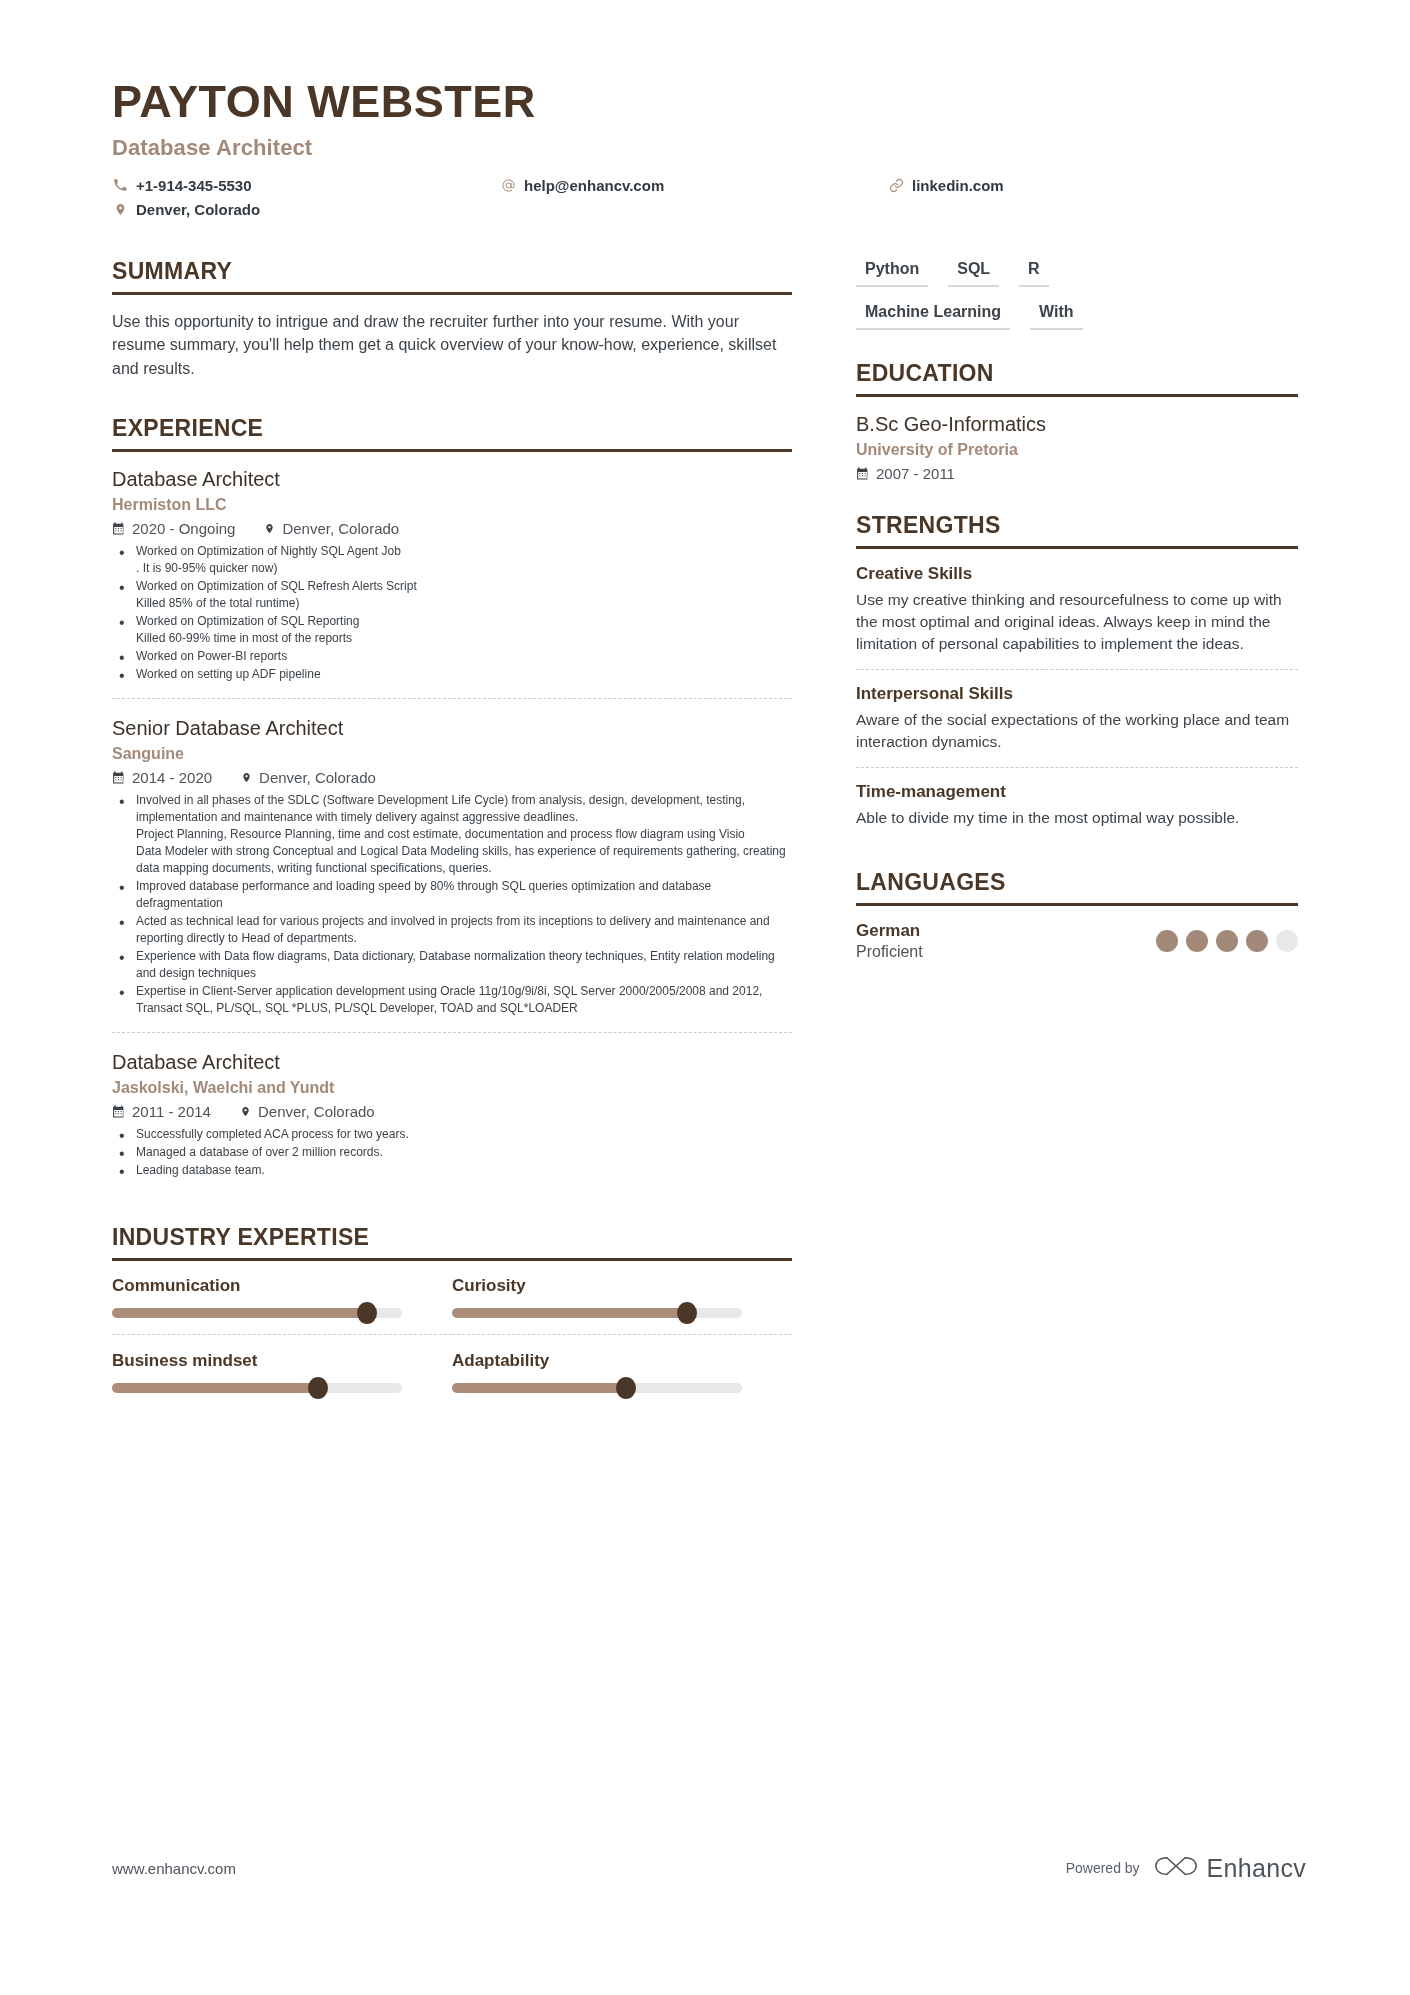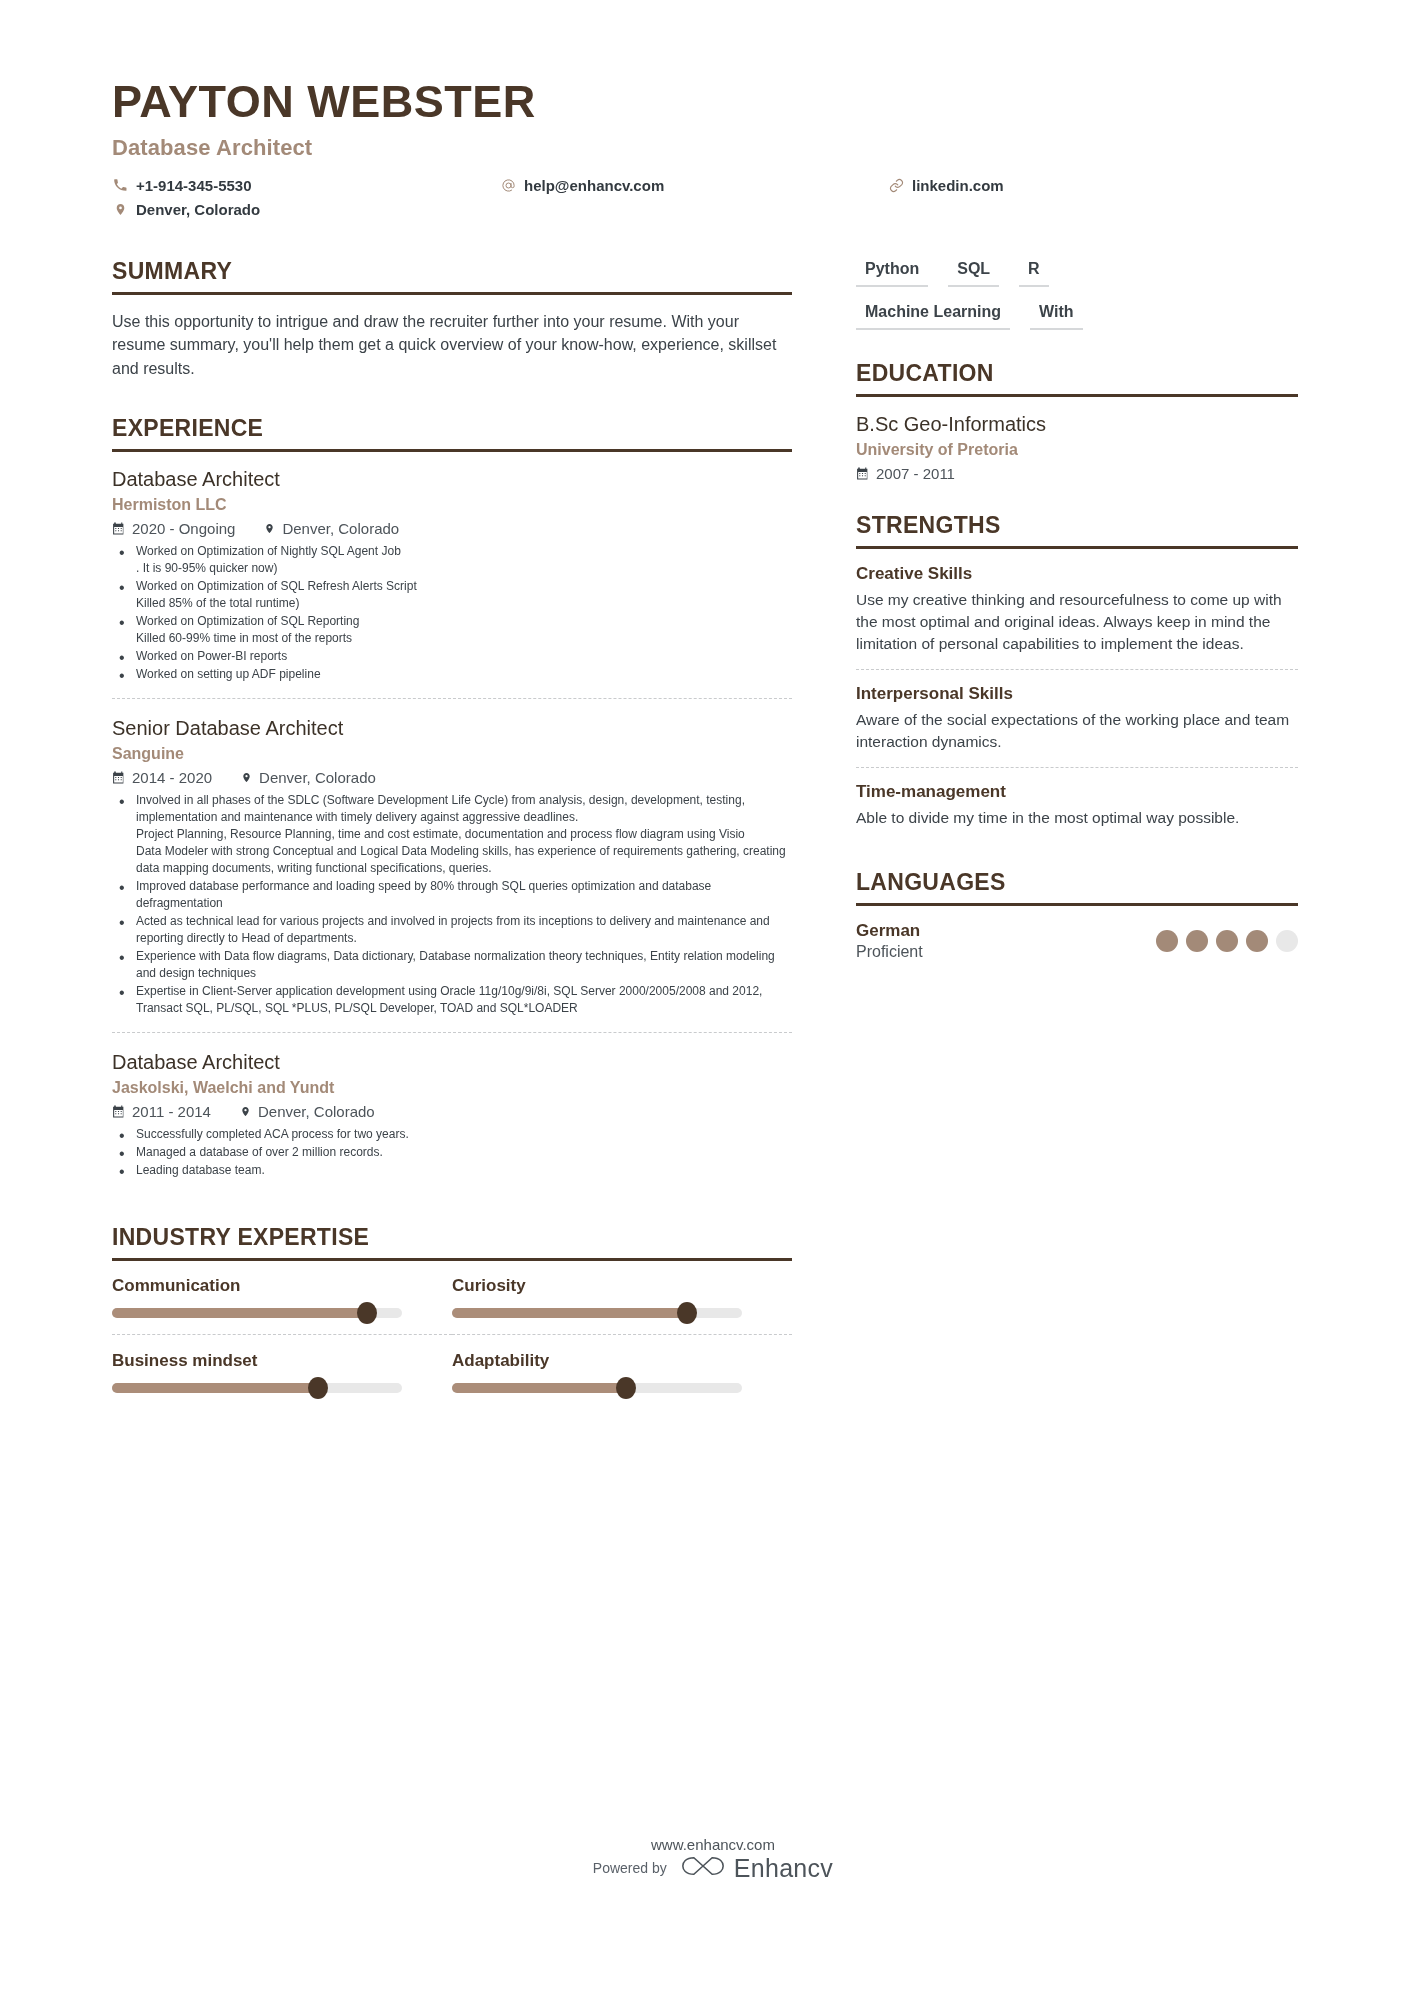--- a/index.html
+++ b/index.html
@@ -183,26 +183,25 @@
     width: 20px; height: 22px;
     border-radius: 50%;
     background: #4a3728;
     transform: translate(-50%, -50%);
   }
 
   
   .footer {
     position: absolute;
     left: 112px;
-    right: 96px;
+    right: 104px;
     bottom: 112px;
     display: flex;
     align-items: center;
     justify-content: space-between;
-    flex-direction: column;
   }
   .footer-url { font-size: 15px; color: #4d545a; }
   .footer-right { display: flex; align-items: center; gap: 14px; }
   .powered { font-size: 14px; color: #5a6169; }
   .brand { display: flex; align-items: center; gap: 9px; }
   .brand-name { font-size: 25px; color: #4d545a; letter-spacing: 0.3px; }
 
   .mt26 { margin-top: 26px; }
   .mt30 { margin-top: 30px; }
   .mt34 { margin-top: 34px; }

